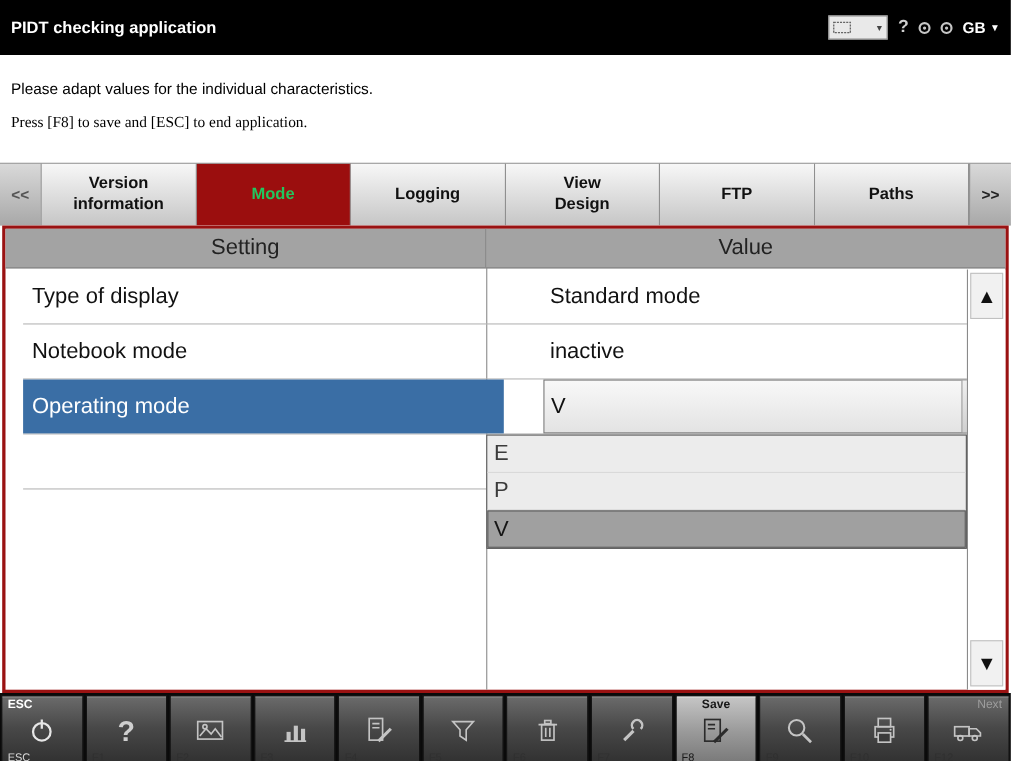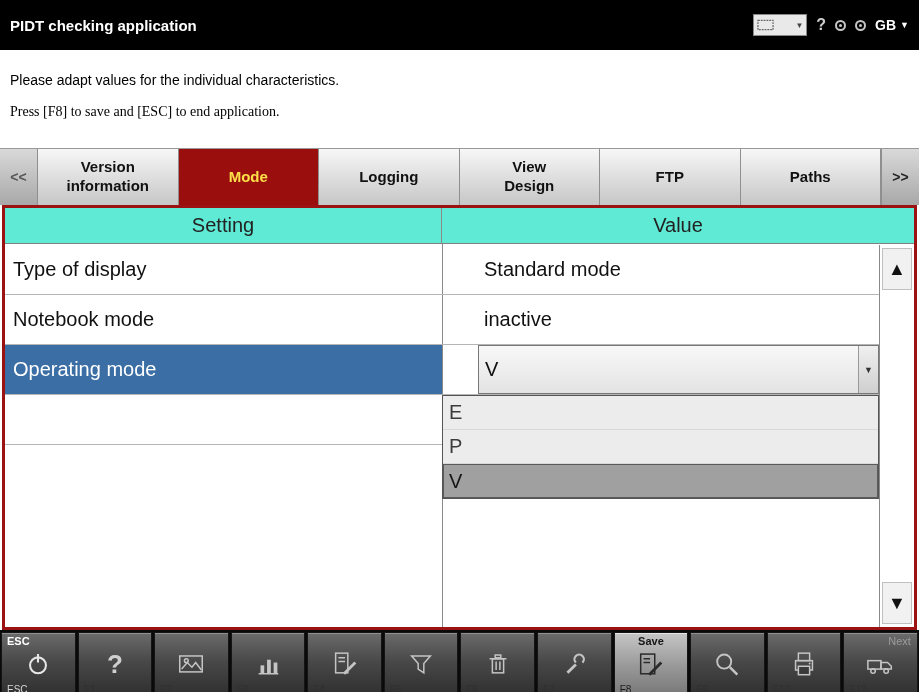--- a/index.html
+++ b/index.html
@@ -29,31 +29,31 @@
   
   .tabs { height:57px; display:flex; border-top:1px solid #999; background:#cfcfcf; }
   .tab-scroll { width:38px; display:flex; align-items:center; justify-content:center;
                 background:linear-gradient(#d9d9d9,#a8a8a8); border-right:1px solid #8f8f8f;
                 font-size:14px; font-weight:bold; color:#555; cursor:pointer; }
   .tab-scroll.right { border-right:none; border-left:1px solid #8f8f8f; color:#222; }
   .tab { flex:1; display:flex; align-items:center; justify-content:center; text-align:center;
          background:linear-gradient(#f7f7f7,#c6c6c6); border-right:1px solid #8f8f8f;
          font-size:15px; font-weight:bold; color:#111; cursor:pointer; }
   .tab span { white-space:pre-line; line-height:1.25; }
-  .tab.active { background:#9b0e0e; color:#fde047; }
+  .tab.active { background:#9b0e0e; color:#22c55e; }
 
   
   .content { position:relative; margin:0 2px; height:425px; border:3px solid #9a1212; background:#fff; }
   .col-divider { position:absolute; left:437px; top:0; bottom:0; width:1px; background:#8a8a8a; }
-  .thead { position:absolute; top:0; left:0; right:0; height:36px; background:#5eead4;
+  .thead { position:absolute; top:0; left:0; right:0; height:36px; background:#a3a3a3;
            border-bottom:1px solid #808080; display:flex; z-index:1; }
   .th { display:flex; align-items:center; justify-content:center; font-size:20px; color:#222; }
   .th.setting { width:437px; border-right:1px solid #8a8a8a; }
   .th.value { flex:1; }
-  .rows { position:absolute; top:37px; left:0; width:874px; }
+  .rows { position:absolute; top:37px; left:16px; width:874px; }
   .row { height:50px; display:flex; border-bottom:1px solid #b5b5b5; }
   .cell { display:flex; align-items:center; font-size:20px; color:#111; }
   .cell.setting { width:437px; padding:0 8px; }
   .cell.value { flex:1; padding-left:6px;margin-left:36px; }
   .cell.setting.selected { background:#3a6ea5; color:#fff; }
   .cell.value.editor { padding:0; }
 
   .combobox { width:100%; height:100%; border:1px solid #777;
               background:linear-gradient(#f8f8f8,#e3e3e3); display:flex; align-items:center; }
   .combo-text { flex:1; padding-left:6px; font-size:20px; color:#111; }

